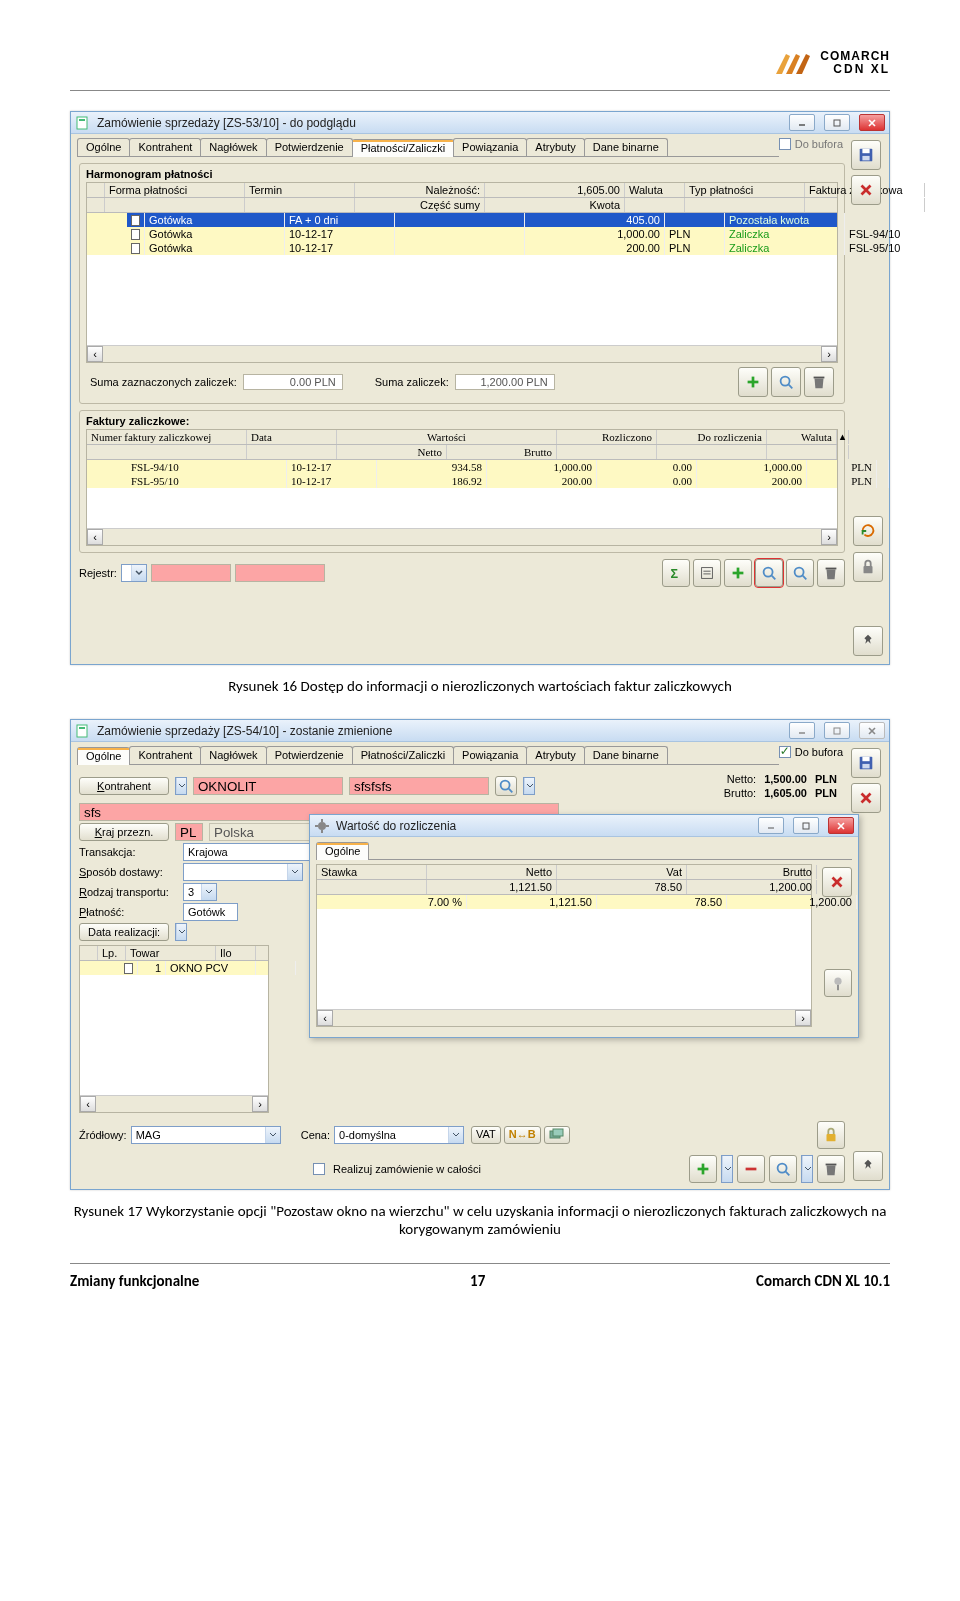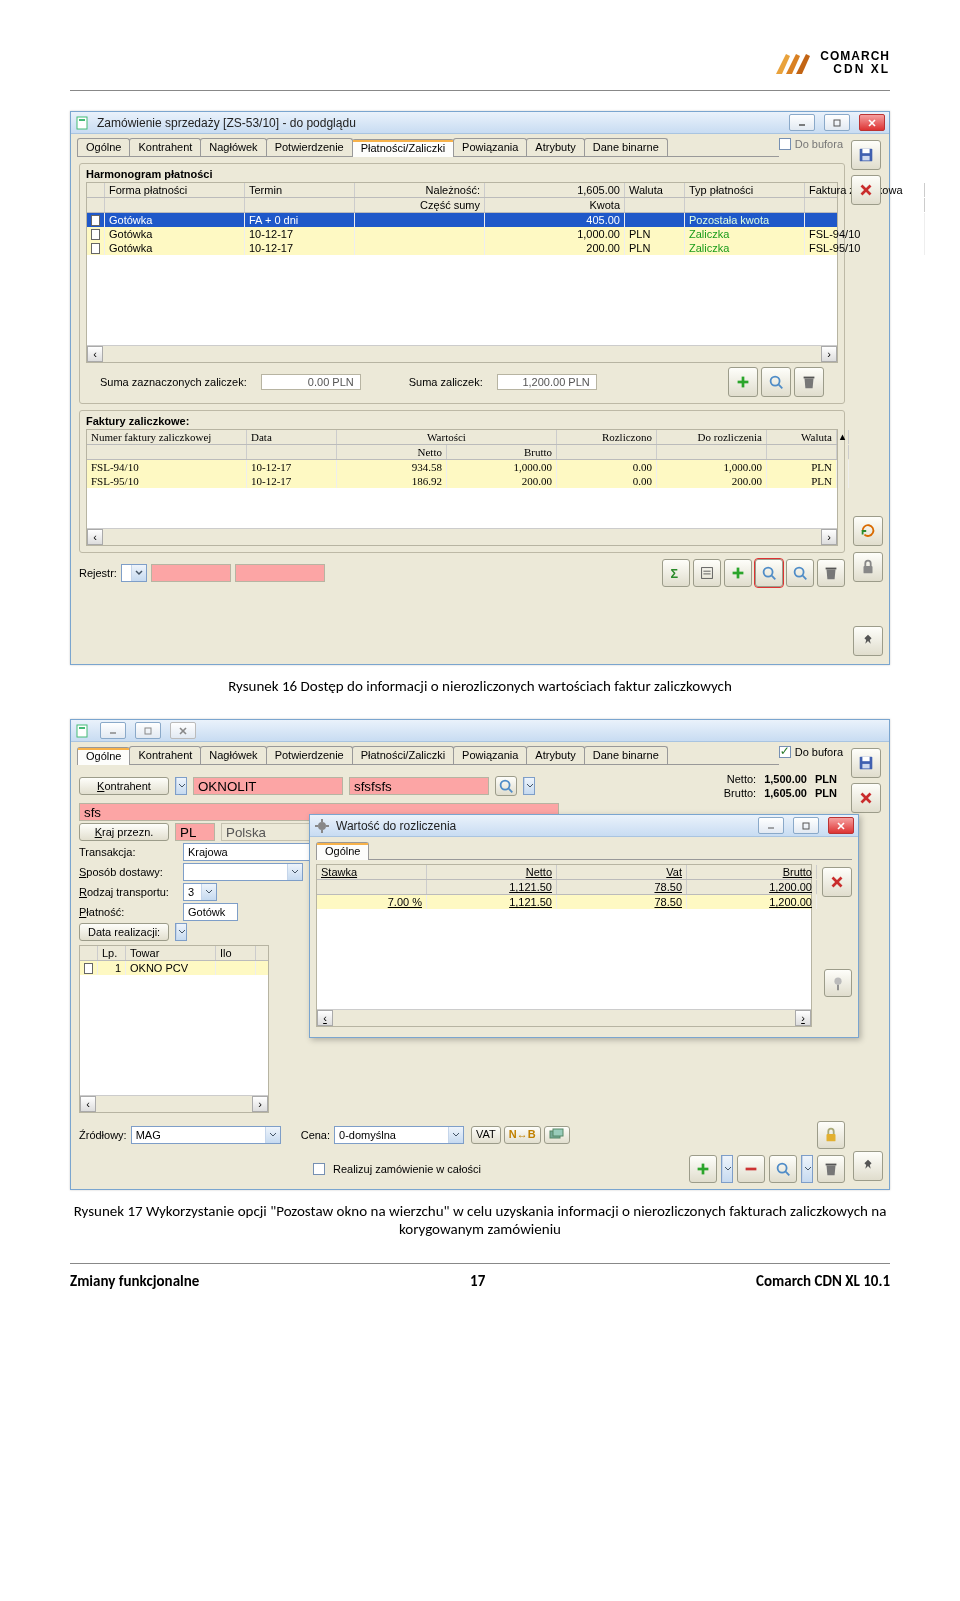--- a/index.html
+++ b/index.html
@@ -78,35 +78,35 @@
     padding: 4px 6px 6px;
     background:#ece9d8;
   }
   .group-title { font-weight: bold; font-size:11px; margin-bottom:2px; }
 
   .grid { background:#fef9c3; border:1px solid #b7b4a2; font-size:11px; }
   .grid-head { display:grid; background:#ece9d8; border-bottom:1px solid #bbb; }
   .grid-head > div { padding:1px 4px; border-right:1px solid #ccc; }
   .grid-sub { display:grid; background:#ece9d8; border-bottom:1px solid #bbb; }
   .grid-sub > div { padding:1px 4px; border-right:1px solid #ccc; }
-  .grid-row { display:grid; }
+  .grid-row { display:grid;margin-left:40px; }
   .grid-row > div { padding:1px 4px; border-right:1px solid #eee; white-space:nowrap; }
   .grid-row.sel { background:#1f58c9; color:#fff; }
   .grid-row.sel .green { color:#e0ffe0;}
   .green { color:#1a9c1a; }
   .scroll-rail { display:flex; background:#ece9d8; border-top:1px solid #ccc;}
   .scroll-rail .btn-s { width:16px;height:16px;border:1px solid #aaa;background:linear-gradient(#fff,#ddd);display:flex;align-items:center;justify-content:center;}
   .scroll-rail .track { flex:1; }
 
   
   .g-sched .grid-head, .g-sched .grid-sub, .g-sched .grid-row {
     grid-template-columns: 18px 140px 110px 130px 140px 60px 120px 120px;
   }
 
-  .sum-row { display:flex; align-items:center; gap:14px; margin:4px 14px 0; font-size:11px;}
+  .sum-row { display:flex; align-items:center; gap:6px; margin:4px 4px 0; font-size:11px;}
   .ro-field { border:1px solid #b7b4a2; background:#fff; padding:1px 6px; text-align:right; min-width:100px; color:#555;}
   .toolbar-right { display:flex; gap:3px; margin-left:auto;}
 
   
   .g-inv .grid-head, .g-inv .grid-sub, .g-inv .grid-row {
     grid-template-columns: 160px 90px 110px 110px 100px 110px 70px 12px;
     font-family: Liberation Serif, serif;
   }
   .g-inv .grid-head > div:last-child, .g-inv .grid-sub > div:last-child { padding:0; }
 
@@ -465,20 +465,21 @@
   </div>
 
   <div class="caption">Rysunek 16 Dostęp do informacji o nierozliczonych wartościach faktur zaliczkowych</div>
 
   <div class="dlg">
     <div class="dlg-title">
       <svg class="icon" viewBox="0 0 16 16">
           <rect x="2" y="2" width="10" height="12" fill="#fff" stroke="#4b7"></rect>
           <rect x="4" y="4" width="6" height="2" fill="#4b7"></rect>
         </svg>
+      <span class="ttxt">Zamówienie sprzedaży [ZS-54/10] - zostanie zmienione</span>
       <div class="winctl">
           <svg viewBox="0 0 10 10">
             <line x1="2" y1="7" x2="8" y2="7" stroke="#888" stroke-width="1.5"></line>
           </svg>
         </div>
       <div class="winctl">
           <svg viewBox="0 0 10 10">
             <rect x="2" y="2" width="6" height="6" fill="none" stroke="#888"></rect>
           </svg>
         </div>
@@ -563,21 +564,21 @@
                 </tr>
           </tbody>
             </table>
         </div>
       </div>
       <div class="formrow">
           <input class="tf" style="width: 480px;" value="sfs">
         </div>
       <div class="formrow">
         <div class="btnlike"><span class="u-letter">K</span>raj przezn.</div>
-        <input class="tf" style="width: 40px;" readonly="" value="PL">
+        <input class="tf" style="width: 28px;" readonly="" value="PL">
         <input class="tf" style="width: 360px; background: rgb(236, 233, 216); border-color: rgb(197, 194, 177); color: rgb(85, 85, 85);" readonly="" value="Polska">
       </div>
       <div class="formrow">
         <span class="lbl" style="width:98px">Transakcja:</span>
         <span class="combo" style="width:400px">
             <span class="val">Krajowa</span>
             <span class="dd">
               <svg class="chev" viewBox="0 0 8 8">
                 <path d="M1 2l3 3 3-3" fill="none" stroke="#456"></path>
               </svg>
@@ -673,21 +674,21 @@
               <svg viewBox="0 0 10 10">
                 <line x1="2" y1="2" x2="8" y2="8" stroke="#fff" stroke-width="1.6"></line>
                 <line x1="8" y1="2" x2="2" y2="8" stroke="#fff" stroke-width="1.6"></line>
               </svg>
             </div>
         </div>
         <div class="dlg-body" style="padding-bottom:10px;">
           <div class="tabs">
               <div class="tab active">Ogólne</div>
             </div>
-          <div class="grid g-stawka" style="margin:0 40px 0 0;text-decoration:underline;">
+          <div class="grid g-stawka" style="margin:0 40px 0 0;">
             <div class="grid-head">
               <div>Stawka</div>
               <div class="num-r">Netto</div>
               <div class="num-r">Vat</div>
               <div class="num-r">Brutto</div>
             </div>
             <div class="grid-sub">
               <div></div>
               <div class="num-r">1,121.50</div>
               <div class="num-r">78.50</div>

